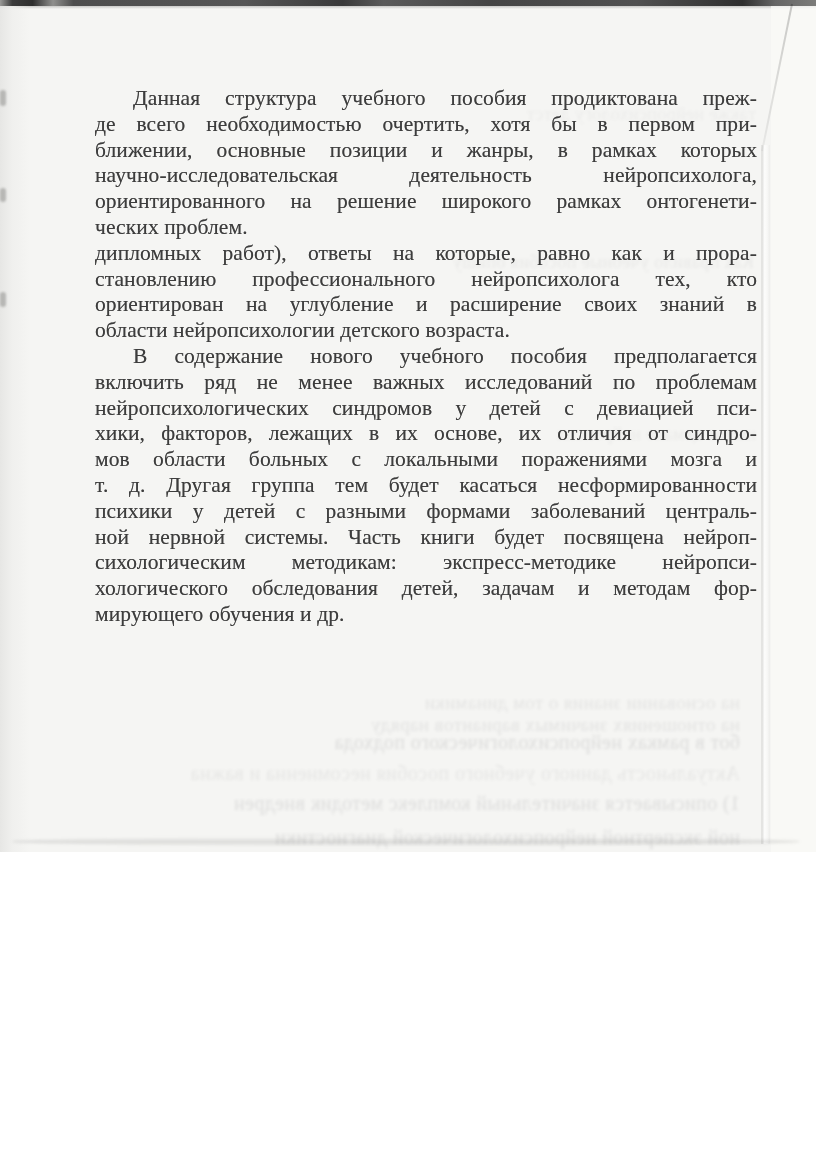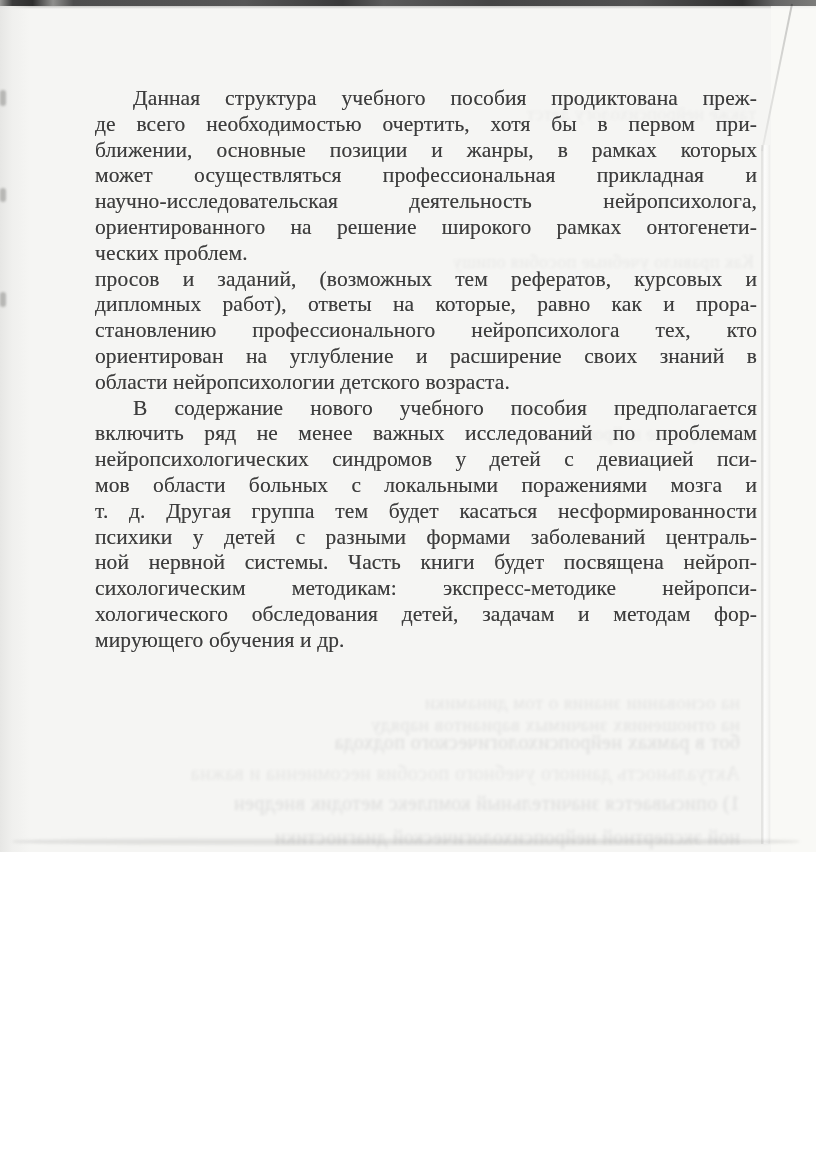--- a/index.html
+++ b/index.html
@@ -93,32 +93,31 @@
   <div class="edge-mark" style="top:188px;height:14px;"></div>
   <div class="edge-mark" style="top:292px;height:15px;"></div>
   <div class="right-column"></div>
   <div class="crease-diag"></div>
   <div class="crease-vert"></div>
 
   <div class="text-block">
       <div class="line first">Данная структура учебного пособия продиктована преж-</div>
       <div class="line">де всего необходимостью очертить, хотя бы в первом при-</div>
       <div class="line">ближении, основные позиции и жанры, в рамках которых</div>
-      <div class="line">может осуществляться профессиональная прикладная и</div>
       <div class="line">научно-исследовательская деятельность нейропсихолога,</div>
       <div class="line">ориентированного на решение широкого рамках онтогенети-</div>
       <div class="line last">ческих проблем.</div>
-      <div class="line">просов и заданий, (возможных тем рефератов, курсовых и</div>
       <div class="line">дипломных работ), ответы на которые, равно как и прора-</div>
       <div class="line">становлению профессионального нейропсихолога тех, кто</div>
       <div class="line">ориентирован на углубление и расширение своих знаний в</div>
       <div class="line last">области нейропсихологии детского возраста.</div>
       <div class="line first">В содержание нового учебного пособия предполагается</div>
       <div class="line">включить ряд не менее важных исследований по проблемам</div>
       <div class="line">нейропсихологических синдромов у детей с девиацией пси-</div>
+      <div class="line">хики, факторов, лежащих в их основе, их отличия от синдро-</div>
       <div class="line">мов области больных с локальными поражениями мозга и</div>
       <div class="line">т. д. Другая группа тем будет касаться несформированности</div>
       <div class="line">психики у детей с разными формами заболеваний централь-</div>
       <div class="line">ной нервной системы. Часть книги будет посвящена нейроп-</div>
       <div class="line">сихологическим методикам: экспресс-методике нейропси-</div>
       <div class="line">хологического обследования детей, задачам и методам фор-</div>
       <div class="line last">мирующего обучения и др.</div>
     </div>
 
   <div class="bleed-layer">

